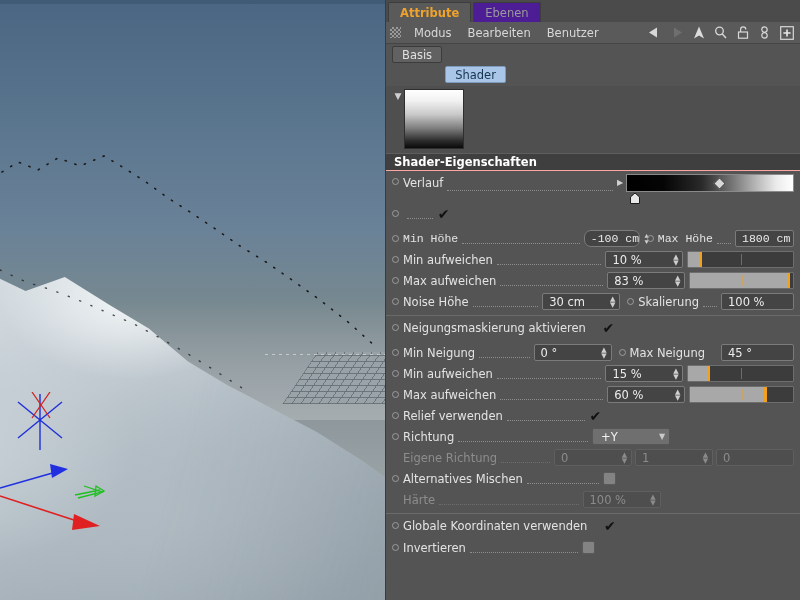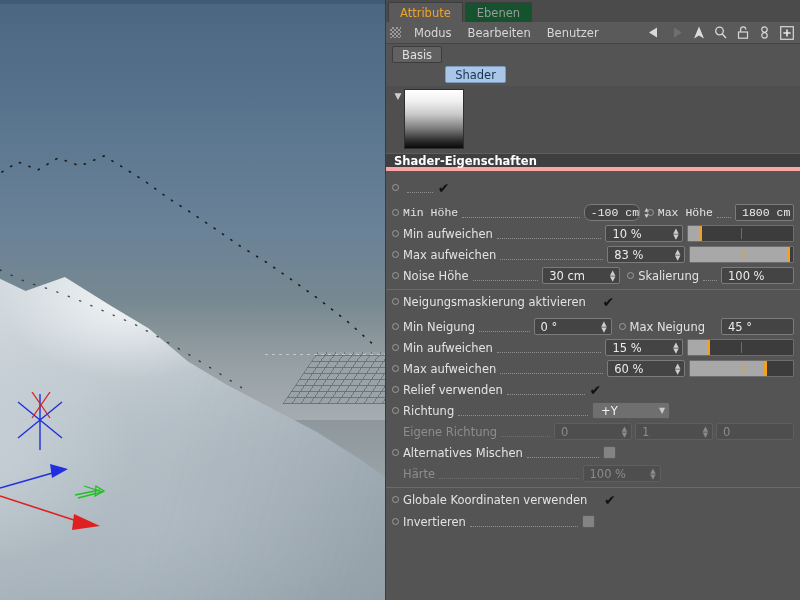--- a/index.html
+++ b/index.html
@@ -71,22 +71,22 @@
   .wireobj{position:absolute;left:10px;top:392px;width:60px;height:60px;}
 
   
   #panel{position:absolute;left:385px;top:0;width:415px;height:600px;background:#545454;
     border-left:1px solid #3b3b3b;}
 
   
   .tabstrip{height:22px;background:#4b4b4b;display:flex;align-items:flex-end;padding-left:2px;}
   .tab{height:20px;line-height:20px;padding:0 11px;font-size:11.5px;border:1px solid #3d3d3d;
        border-bottom:none;border-radius:2px 2px 0 0;margin-right:2px;}
-  .tab.active{background:#5a5a5a;color:#f0a32c;font-weight:normal;}
-  .tab.inactive{background:#14532d;color:#9a9a9a;}
+  .tab.active{background:#5a5a5a;color:#f0a32c;font-weight:bold;}
+  .tab.inactive{background:#4c1d95;color:#9a9a9a;}
 
   
   .menubar{height:22px;background:#5a5a5a;display:flex;align-items:center;
     border-bottom:1px solid #454545;padding-left:4px;color:#d5d5d5;}
   .menu-grip{width:11px;height:11px;margin-right:5px;
     background:repeating-conic-gradient(#9a9a9a 0% 25%, #5a5a5a 0% 50%) 0 0/4px 4px;}
   .menu-item{padding:0 8px;font-size:11.5px;color:#d8d8d8;}
   .mb-icons{margin-left:auto;display:flex;align-items:center;gap:7px;padding-right:6px;}
   .mb-ic{width:15px;height:15px;display:flex;align-items:center;justify-content:center;color:#d0d0d0;}
 
@@ -105,21 +105,21 @@
 
   
   .prevrow{display:flex;align-items:flex-start;padding:3px 0 4px 6px;background:#4f4f4f;}
   .caret{width:12px;height:12px;margin-top:1px;color:#cfcfcf;font-size:9px;line-height:12px;text-align:center;}
   .thumb{width:60px;height:60px;border:1px solid #2e2e2e;
     background:linear-gradient(180deg,#ffffff 0%,#f2f2f2 18%,#c9c9c9 42%,#7e7e7e 66%,#2a2a2a 88%,#0a0a0a 100%);}
 
   
   .sechdr{height:18px;background:#3f3f3f;color:#ffffff;font-weight:bold;font-size:11.5px;
     display:flex;align-items:center;padding-left:8px;border-top:1px solid #5e5e5e;
-    border-bottom:4px solid #fca5a5;}
+    border-bottom:1px solid #fca5a5;}
 
   
   .rows{padding:0;}
   .row{display:flex;align-items:center;height:21px;padding-left:6px;}
   .row.sep{border-top:1px solid #6a6a6a;margin-top:3px;padding-top:0;height:24px;}
   .bullet{width:7px;height:7px;border:1px solid #9c9c9c;border-radius:50%;margin-right:4px;flex:none;}
   .bullet.blank{border-color:transparent;}
   .lbl{color:#e3e3e3;font-size:11.5px;white-space:nowrap;}
   .lbl.dim{color:#8d8d8d;}
   .leader{flex:1;margin:0 4px;border-bottom:1px dotted #8e8e8e;height:10px;min-width:8px;}
@@ -263,20 +263,32 @@
 
     <div class="prevrow">
       <div class="caret">▼</div>
       <div class="thumb"></div>
     </div>
 
     <div class="sechdr">Shader-Eigenschaften</div>
 
     <div class="rows">
 
+      <div class="row" style="height:26px;align-items:flex-start;padding-top:3px;">
+        <div class="bullet" style="margin-top:4px;"></div>
+        <span class="lbl" style="line-height:18px;">Verlauf</span>
+        <div class="leader" style="margin-top:7px;"></div>
+        <span class="arrowr" style="line-height:18px;">▶</span>
+        <div class="gradbar">
+          <div class="knotd" style="left:53%;"></div>
+          <svg class="knoth" viewBox="0 0 10 11">
+            <polygon points="5,0 9.5,4 9.5,10.5 0.5,10.5 0.5,4" fill="#e8e8e8" stroke="#1d1d1d" stroke-width="1"></polygon>
+          </svg>
+        </div>
+      </div>
 
       <div class="row" style="margin-top:6px;">
         <div class="bullet"></div>
         <div class="leader" style="max-width:26px;flex:none;width:26px;"></div>
         <div class="cb on">✔</div>
       </div>
 
       <div class="row" style="margin-top:4px;font-family:Liberation Mono, monospace;">
         <div class="bullet"></div>
         <span class="lbl">Min Höhe</span>

